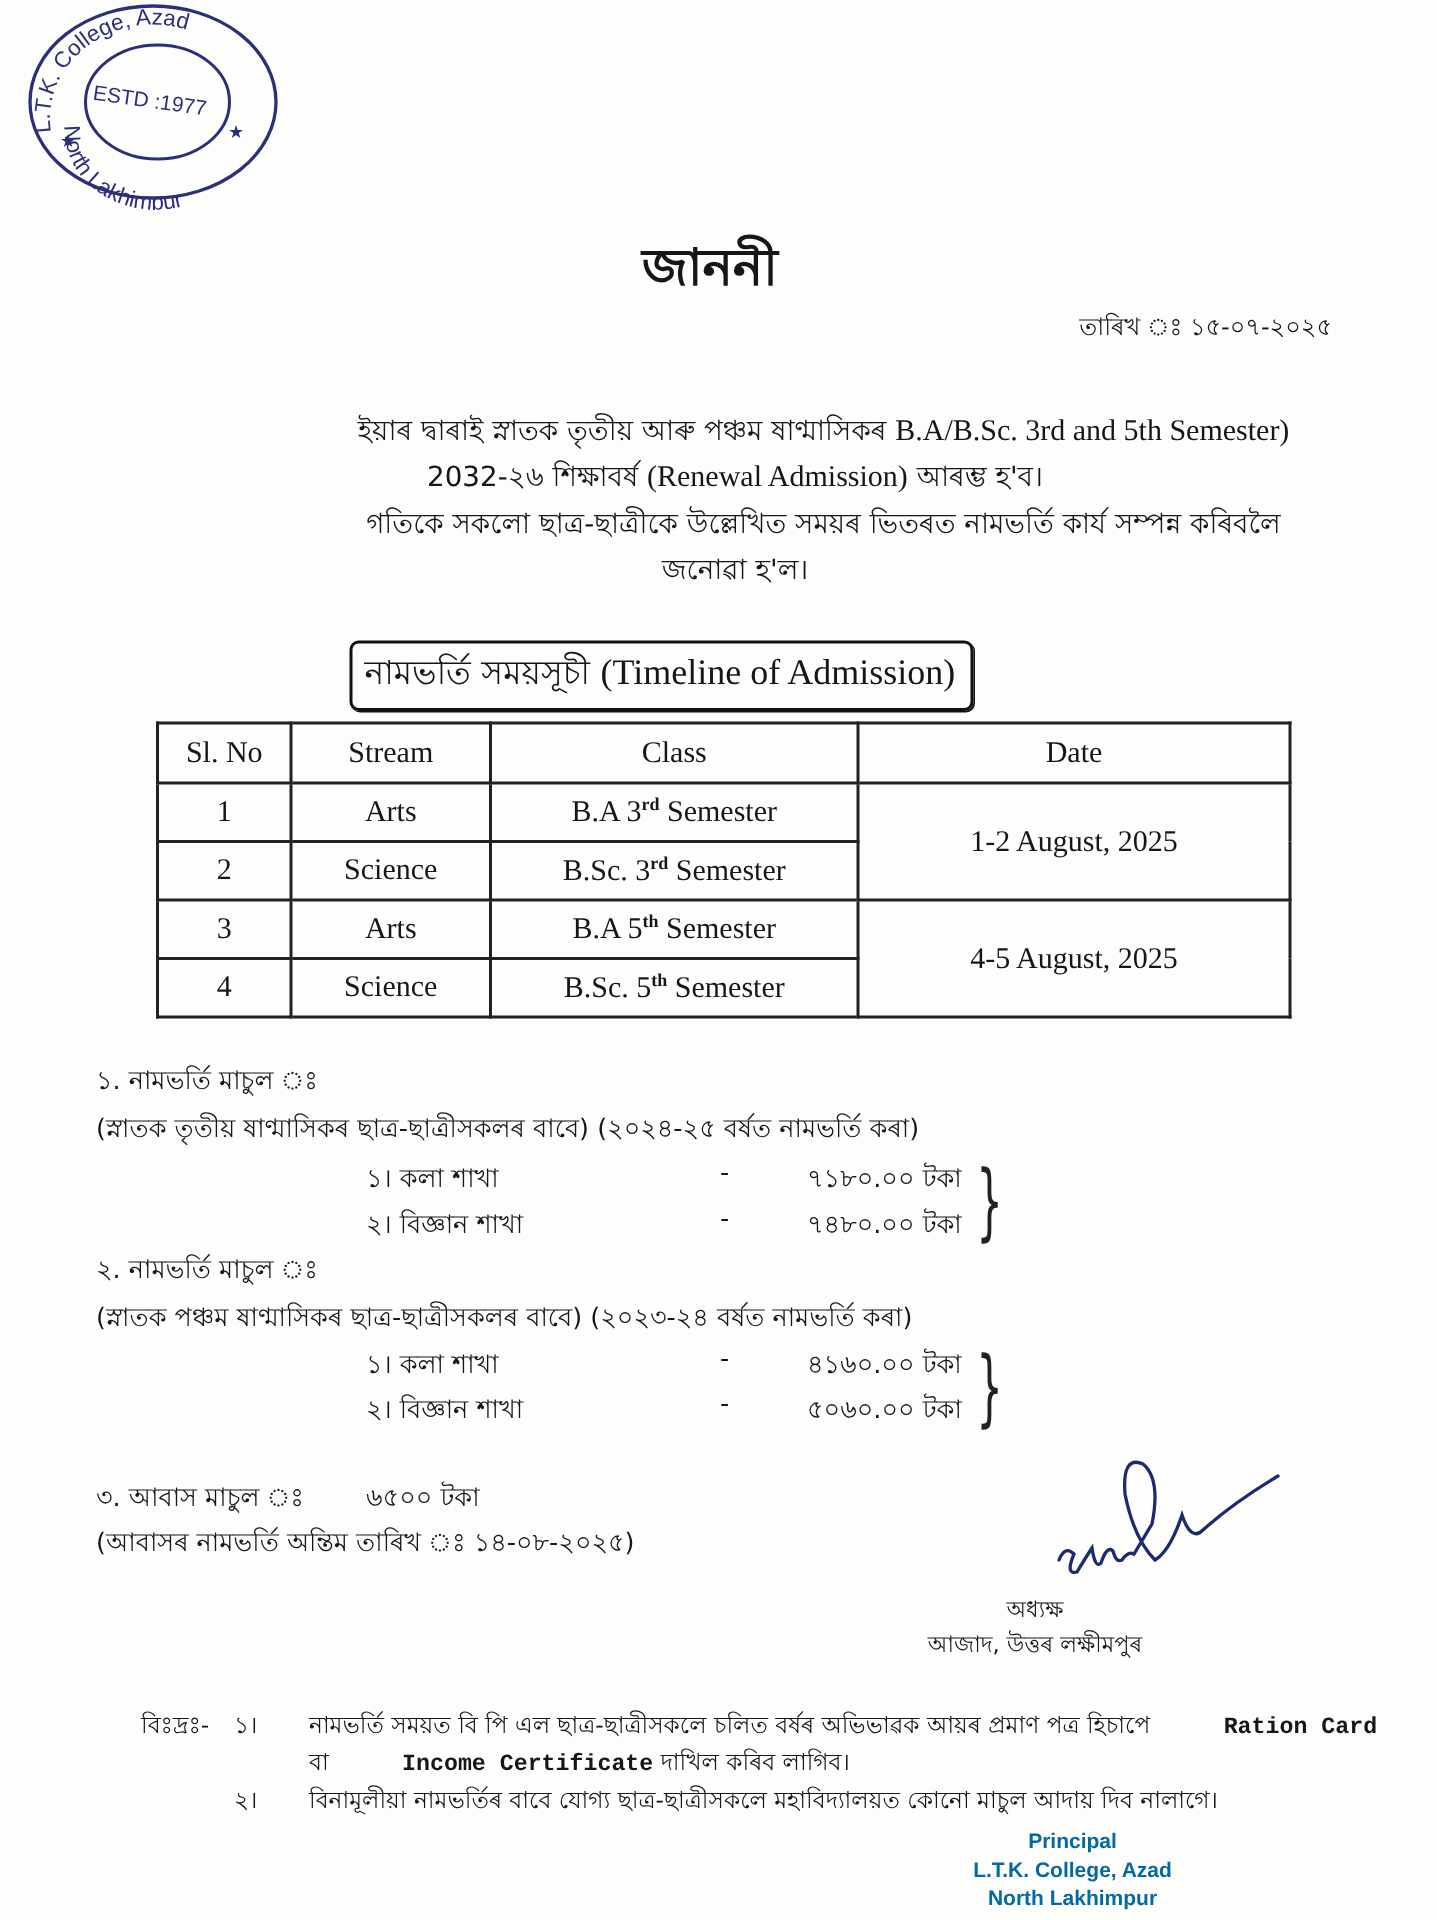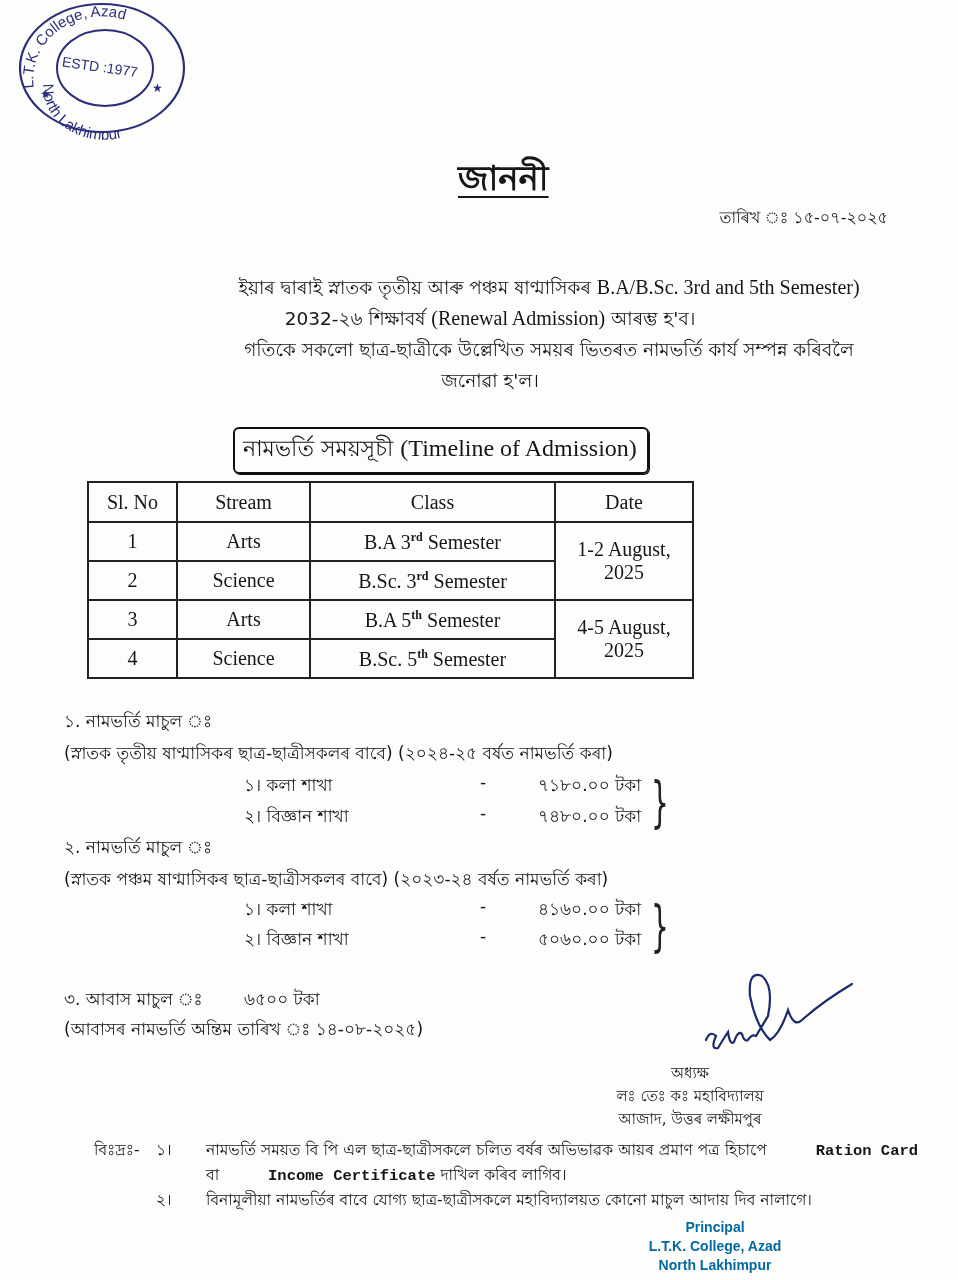--- a/index.html
+++ b/index.html
@@ -3,30 +3,30 @@
 <meta charset="utf-8">
 <style>
   html, body { margin: 0; padding: 0; }
   body {
     width: 958px; height: 1280px; position: relative; overflow: hidden;
     background: #fdfdfb; color: #161616;
     font-family: "DejaVu Sans", sans-serif;
   }
   .abs { position: absolute; }
   .seal { left: 2px; top: 0; width: 190px; height: 140px; }
-  .title { left: 428px; top: 152px; font-size: 34px; font-weight: bold; text-decoration: underline; text-underline-offset: 6px; text-decoration-thickness: 2px; margin-left: 30px; }
+  .title { left: 428px; top: 152px; font-size: 34px; font-weight: bold; text-underline-offset: 6px; text-decoration-thickness: 2px; }
   .date { right: 70px; top: 205px; font-size: 16px; }
   .para { left: 64px; width: 852px; font-size: 18.5px; line-height: 31px; }
   .para p { margin: 0; }
   .p1 { top: 272px; text-align: center; }
   .indent { padding-left: 118px; }
   .para .en { font-family: "Liberation Serif", serif; font-size: 20px; }
   .timeline-title { left: 233px; top: 427px; border: 2px solid #111; border-radius: 6px; padding: 2px 10px 4px 8px; font-size: 22px; box-shadow: 1px 1px 0 #111; }
   .timeline-title .en { font-family: "Liberation Serif", serif; font-size: 24px; }
-  table.tl { position: absolute; left: 87px; top: 481px; width: 607px; border-collapse: collapse; font-family: "Liberation Serif", serif; font-size: 20px; }
+  table.tl { position: absolute; left: 104px; top: 481px; width: 757px; border-collapse: collapse; font-family: "Liberation Serif", serif; font-size: 20px; }
   table.tl td, table.tl th { border: 2px solid #222; text-align: center; font-weight: normal; height: 37px; padding: 0; }
   table.tl th { height: 38px; }
   sup { font-size: 12px; font-weight: bold; }
   .fees { left: 64px; font-size: 17px; line-height: 31px; }
   .fee-row { position: absolute; left: 244px; font-size: 17px; }
   .fee-row .dash { position: absolute; left: 236px; }
   .fee-row .amt { position: absolute; left: 294px; white-space: nowrap; }
   .brace { position: absolute; font-family: "DejaVu Sans", sans-serif; font-size: 56px; line-height: 56px; transform: scaleX(0.5); color: #222; }
   .sig-block { left: 560px; width: 260px; text-align: center; font-size: 15px; line-height: 23px; top: 1062px; }
   .notes { left: 70px; top: 1138px; font-size: 15.5px; line-height: 24px; width: 860px; margin-left: 24px; }
@@ -144,21 +144,20 @@
 <div class="abs fees" style="top:984px; left:244px">৬৫০০ টকা</div>
 <div class="abs fees" style="top:1014px">(আবাসৰ নামভৰ্তি অন্তিম তাৰিখ ঃ ১৪-০৮-২০২৫)</div>
 
 <div class="abs" style="left:700px; top:970px; width:220px; height:90px">
   <svg width="220" height="90" viewBox="0 0 220 90">
     <path d="M6 70 q4 -10 10 -4 q-6 14 2 12 q6 -10 10 -16 q2 14 6 10 q4 -12 8 -8 q2 8 6 6 q4 -6 8 -4 q6 -10 12 -20 q6 -30 -6 -40 q-14 -6 -12 20 q6 30 20 44 q10 -6 18 -30 q6 18 14 10 q20 -18 50 -36" fill="none" stroke="#1c2a6e" stroke-width="2.2" stroke-linecap="round"></path>
   </svg>
 </div>
 <div class="abs sig-block">
   <div>অধ্যক্ষ</div>
-  <div>লঃ তেঃ কঃ মহাবিদ্যালয়</div>
   <div>আজাদ, উত্তৰ লক্ষীমপুৰ</div>
 </div>
 
 <div class="abs notes">
   <div class="note">
     <span class="lbl">বিঃদ্ৰঃ-</span>
     <span class="num">১।</span>
     <span>নামভৰ্তি সময়ত বি পি এল ছাত্ৰ-ছাত্ৰীসকলে চলিত বৰ্ষৰ অভিভাৱক আয়ৰ প্ৰমাণ পত্ৰ হিচাপে </span><b>Ration Card</b><br>
     <span>বা </span><b>Income Certificate</b><span> দাখিল কৰিব লাগিব।</span>
   </div>

